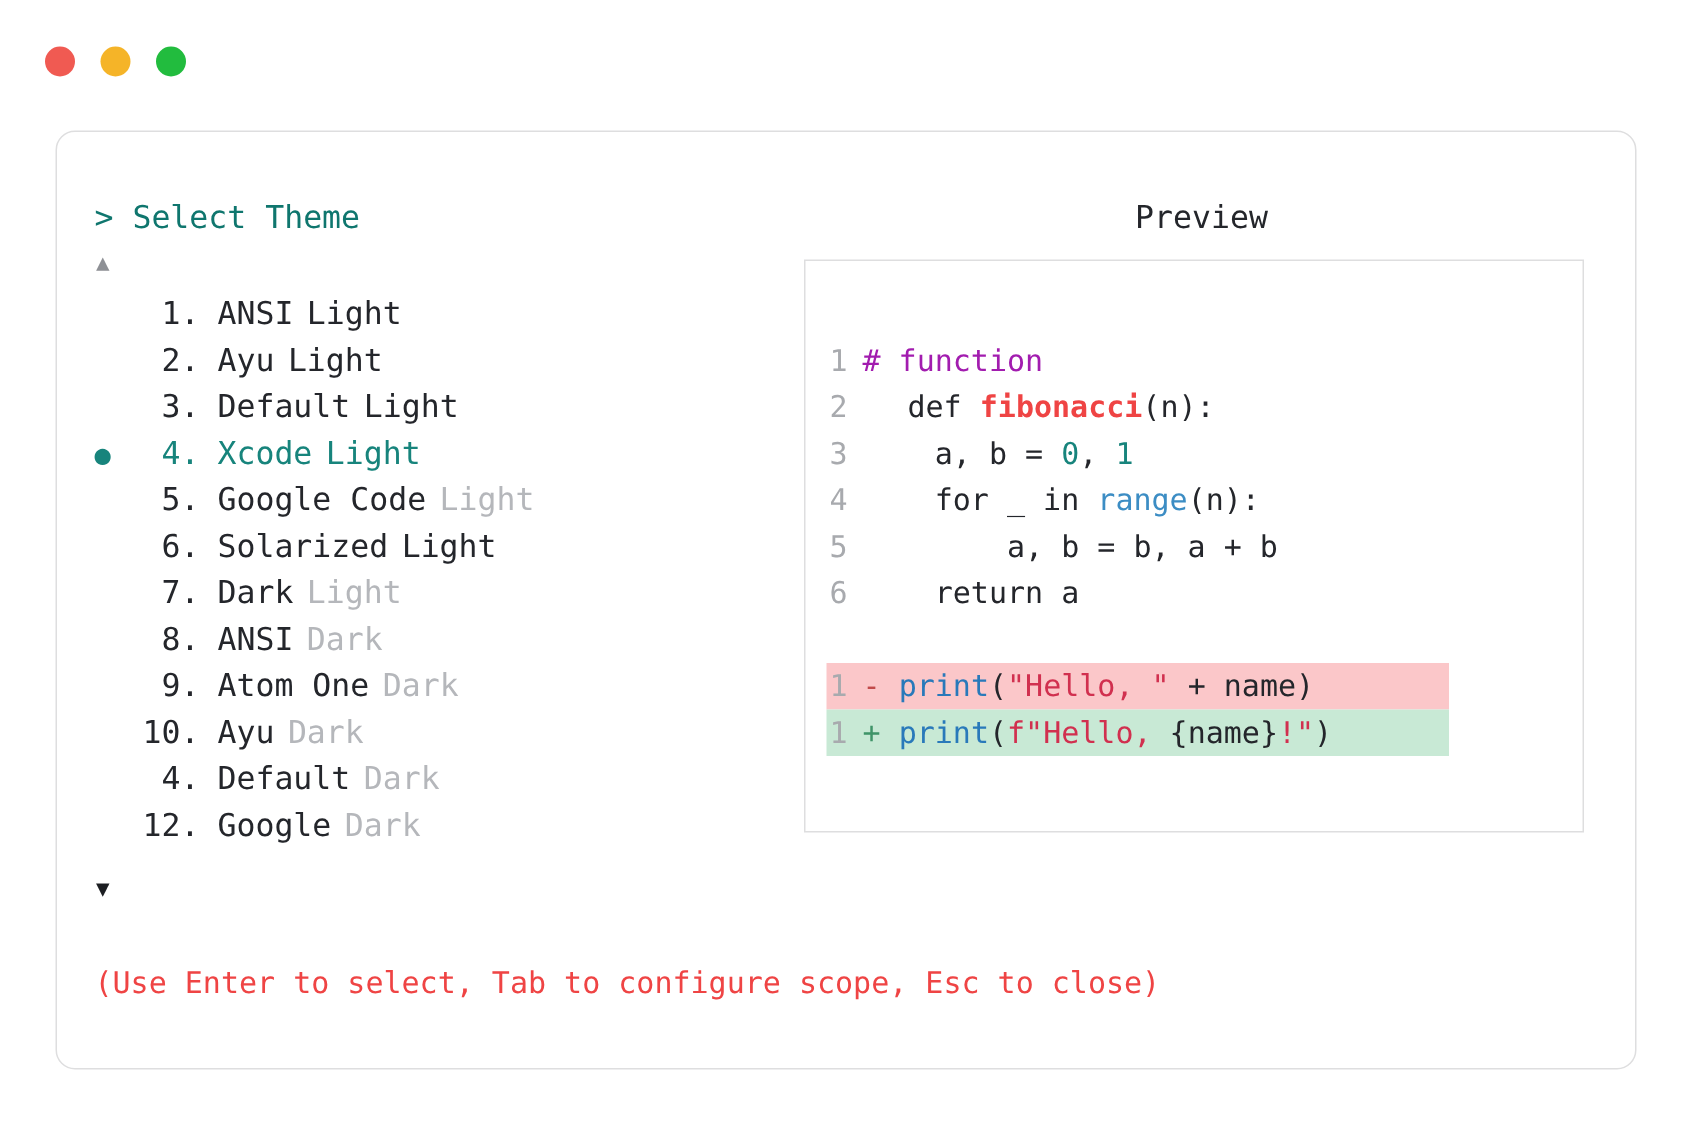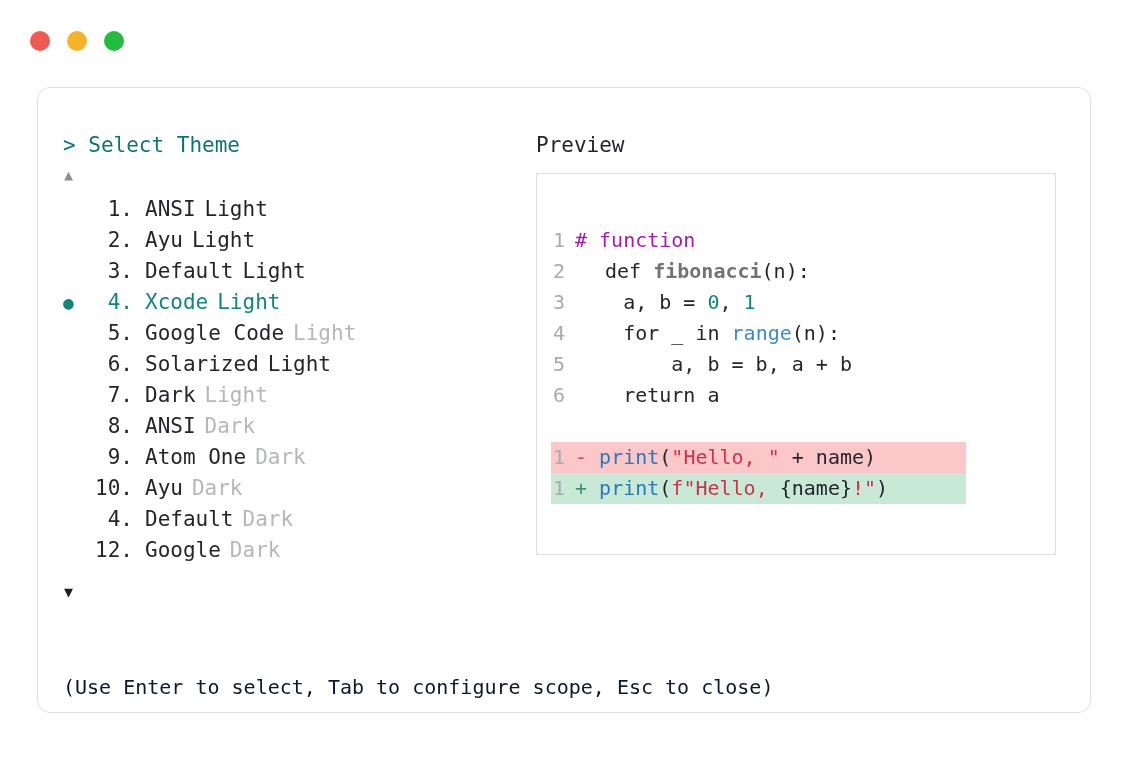--- a/index.html
+++ b/index.html
@@ -71,20 +71,21 @@
     line-height: 26px;
     color: #0f766e;
     white-space: pre;
     letter-spacing: 0px;
   }
   .preview-label {
     font-size: 21px;
     line-height: 26px;
     color: #24262b;
     white-space: pre;
+    text-align: center;
   }
 
   .scroll-arrow {
     font-size: 15px;
     line-height: 20px;
     height: 20px;
     white-space: pre;
   }
   .arrow-up   { color: #8e9095; margin-top: 7px; margin-left: 1px; }
   .arrow-down { color: #1c1e22; margin-top: 6px; margin-left: 1px; }
@@ -162,21 +163,21 @@
     color: #a8aaae;
     width: 14px;
     text-align: right;
     margin-right: 10px;
   }
   .code-line.spacer { height: 31px; }
 
   
   .tok-comment { color: #a21caf; }
   .tok-keyword { color: #24262b; margin-left: 30px; }
-  .tok-func    { color: #737373; font-weight: 600; }
+  .tok-func    { color: #ef4444; font-weight: 600; }
   .tok-num     { color: #17847c; }
   .tok-builtin { color: #3c8dc4; }
   .tok-plain   { color: #24262b; }
   .tok-call    { color: #2979ba; }
   .tok-string  { color: #d1304f; }
 
   
   .diff-line {
     height: 31px;
     display: flex;
@@ -191,23 +192,22 @@
   .sign-del { color: #c14a4a; }
   .sign-add { color: #3f9468; }
 
   
   .hint {
     position: absolute;
     left: 25px;
     top: 554px;
     font-size: 20px;
     line-height: 26px;
-    color: #0f172a;
-    white-space: pre;
-    margin-top: 32px;
+    color: #ef4444;
+    white-space: pre;
   }
 </style>
 </head>
 <body>
 
 <div class="titlebar">
   <span class="dot" style="background: rgb(240, 90, 82);"></span>
   <span class="dot" style="background: rgb(245, 180, 40);"></span>
   <span class="dot" style="background: rgb(34, 188, 62);"></span>
 </div>

